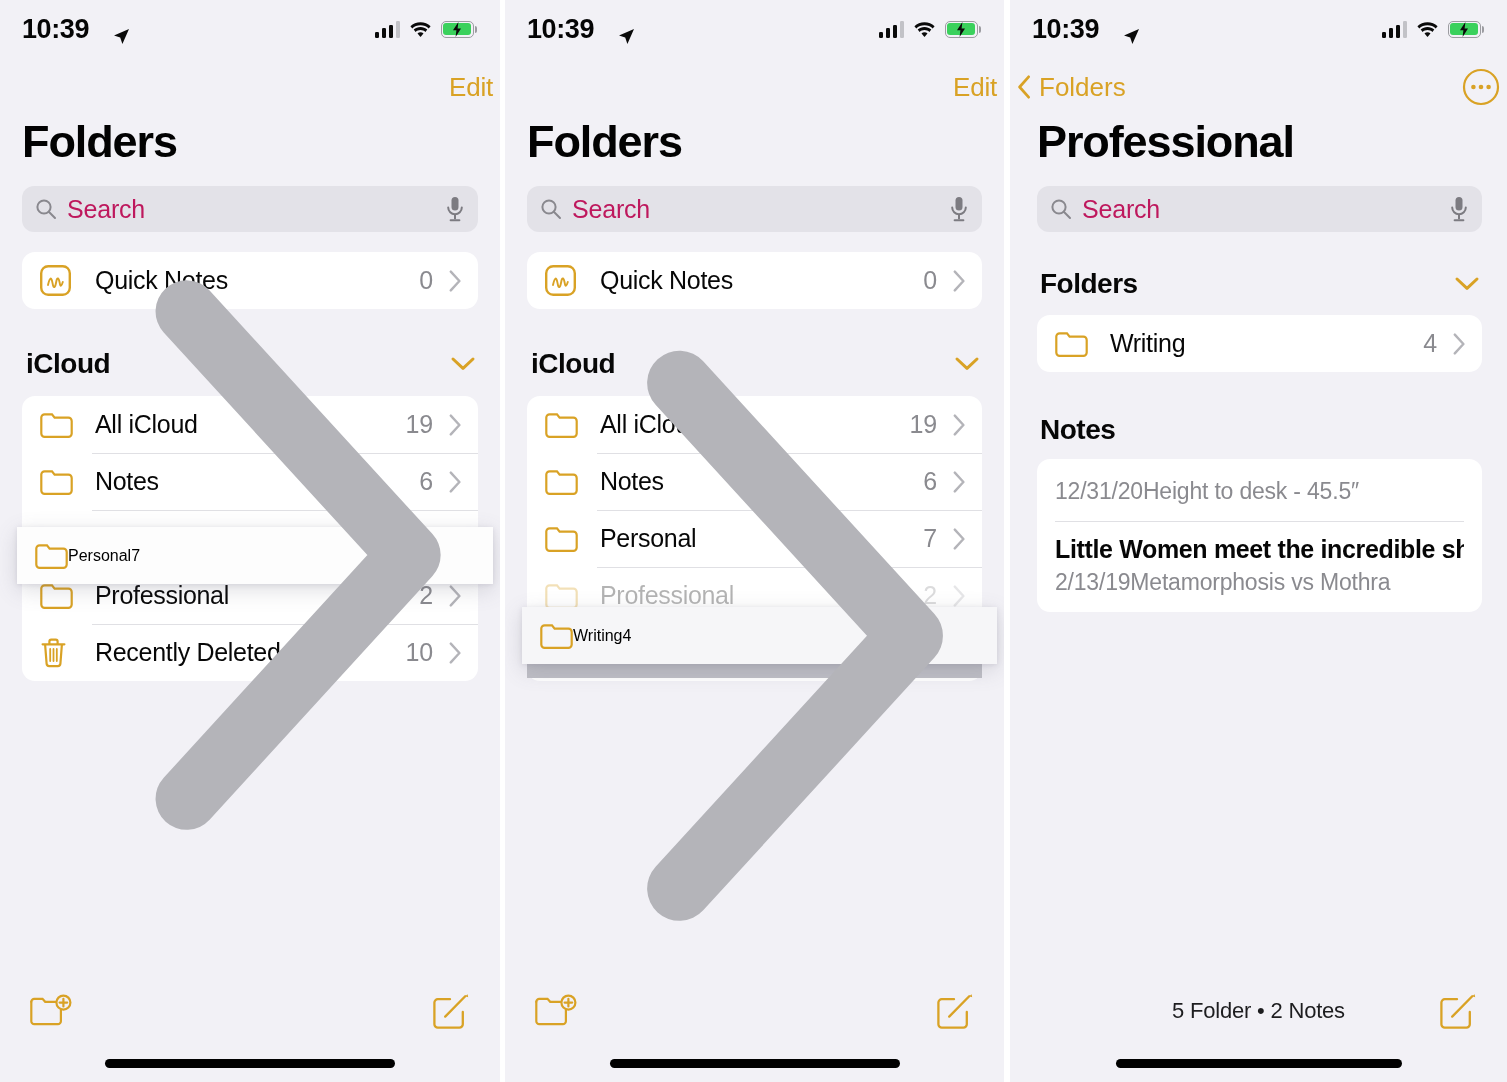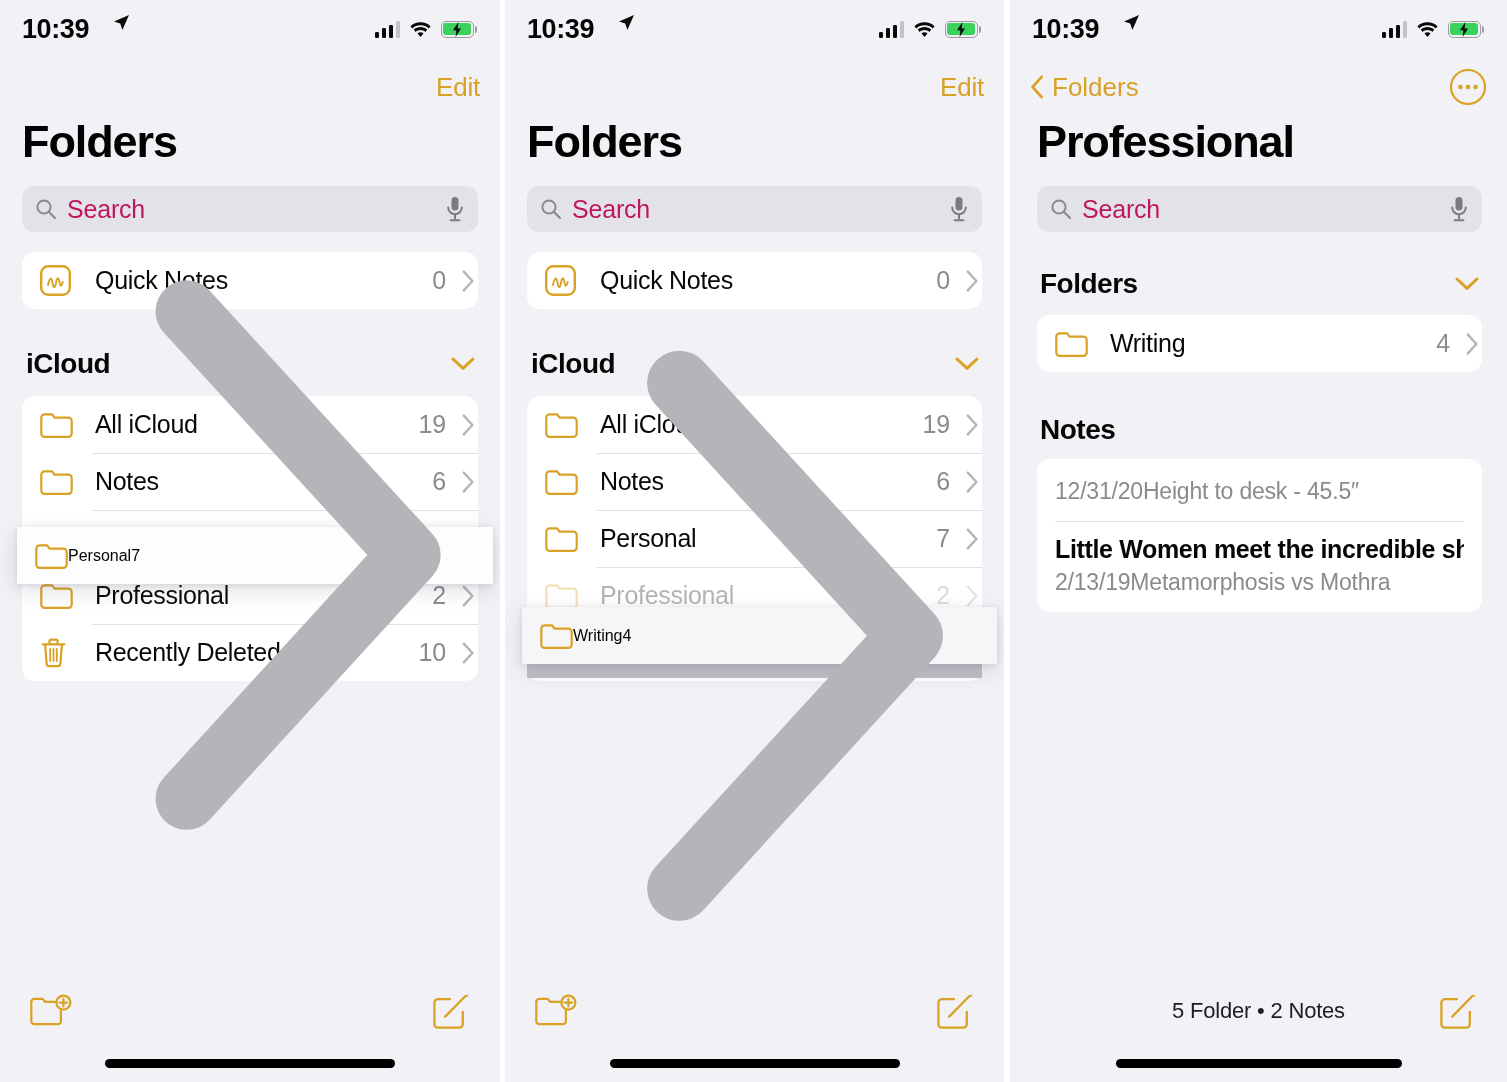--- a/index.html
+++ b/index.html
@@ -21,21 +21,21 @@
   }
   .panel.p2 { width:499px; margin-left:5px; }
   .panel.p3 { width:497px; margin-left:6px; }
 
   
   .statusbar {
     position:absolute; top:0; left:0; right:0; height:58px;
     display:flex; align-items:center; justify-content:space-between;
     padding:0 26px 0 22px;
   }
-  .sb-left { display:flex; align-items:flex-start; gap:24px; }
+  .sb-left { display:flex; align-items:flex-end; gap:24px; }
   .sb-time { font-size:27px; font-weight:600; color:#050505; letter-spacing:-0.4px; }
   .loc-arrow { width:17px; height:17px; display:block; }
   .sb-right { display:flex; align-items:center; gap:9px; }
   .signal { display:flex; align-items:flex-end; gap:2.5px; height:17px; }
   .signal i { width:4.5px; background:#0a0a0a; border-radius:1.2px; display:block; }
   .signal i:nth-child(1){ height:6px; }
   .signal i:nth-child(2){ height:9.5px; }
   .signal i:nth-child(3){ height:13px; }
   .signal i:nth-child(4){ height:16.5px; background:#c2c2c7; }
   .wifi { width:23px; height:17px; display:block; }
@@ -50,21 +50,21 @@
   }
   .battery .nub {
     position:absolute; right:-3.2px; top:5px; width:2.4px; height:7px;
     background:#9c9ca1; border-radius:0 2px 2px 0;
   }
   .battery .bolt { position:absolute; left:9px; top:1px; width:14px; height:15px; }
 
   
   .navbar {
     position:absolute; top:58px; left:0; right:0; height:58px;
-    display:flex; align-items:center; padding:0 20px;
+    display:flex; align-items:center; padding:0 7px;
   }
   .navbar .edit-btn {
     margin-left:auto; font-size:26px; color:#d9a225; letter-spacing:-0.2px;
   }
   .back-link { display:flex; align-items:center; gap:8px; color:#d9a225; font-size:26px; }
   .back-chevron { width:14px; height:24px; display:block; }
   .more-btn { margin-left:auto; width:38px; height:38px; display:block; }
 
   
   .large-title {
@@ -85,21 +85,21 @@
   .mic-ico { margin-left:auto; width:20px; height:26px; flex:0 0 auto; }
 
   
   .card {
     position:absolute; left:22px; right:22px;
     background:#ffffff; border-radius:13px; overflow:hidden;
   }
   .panel.p3 .card { left:27px; right:25px; }
   .row {
     position:relative; height:57px;
-    display:flex; align-items:center; padding:0 3px 0 18px;
+    display:flex; align-items:center; padding:0 16px 0 18px;
   }
   .row + .row::before {
     content:""; position:absolute; top:0; left:70px; right:0; height:1px;
     background:#e0e0e4;
   }
   .row .ico { width:36px; flex:0 0 auto; display:flex; align-items:center; justify-content:flex-start; }
   .row .label { font-size:25px; color:#070707; letter-spacing:-0.3px; margin-left:19px; }
   .row .count { margin-left:auto; font-size:25px; color:#8a8a8f; letter-spacing:-0.2px; }
   .row .chev { width:13px; height:22px; margin-left:16px; flex:0 0 auto; }
 

